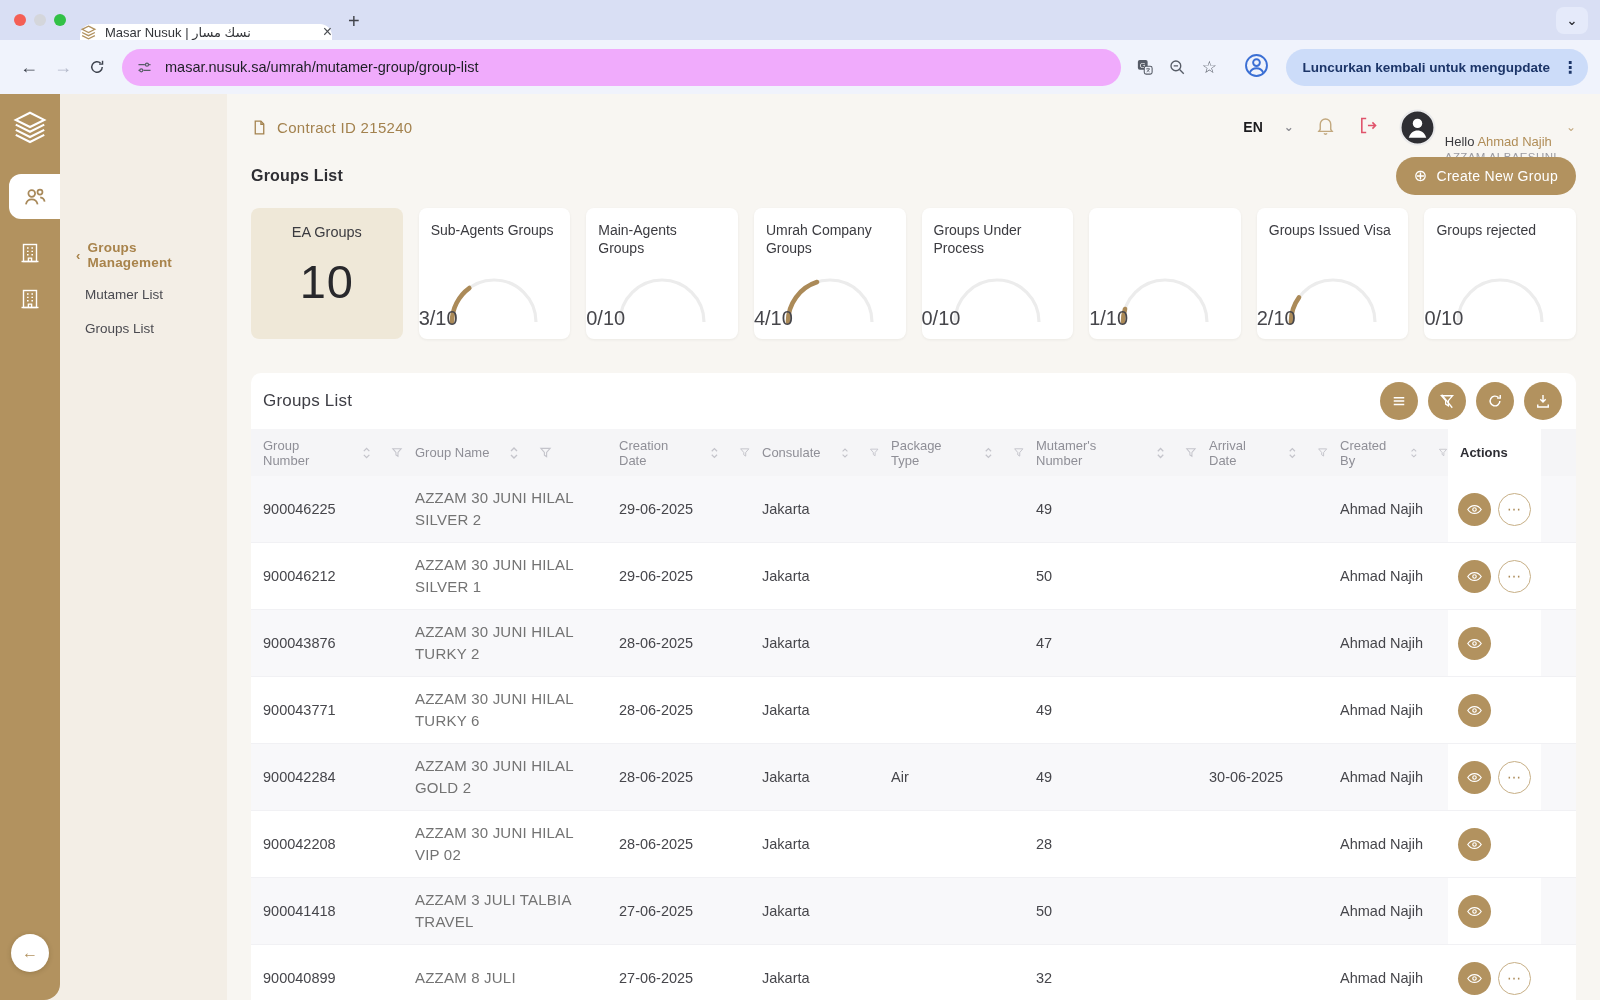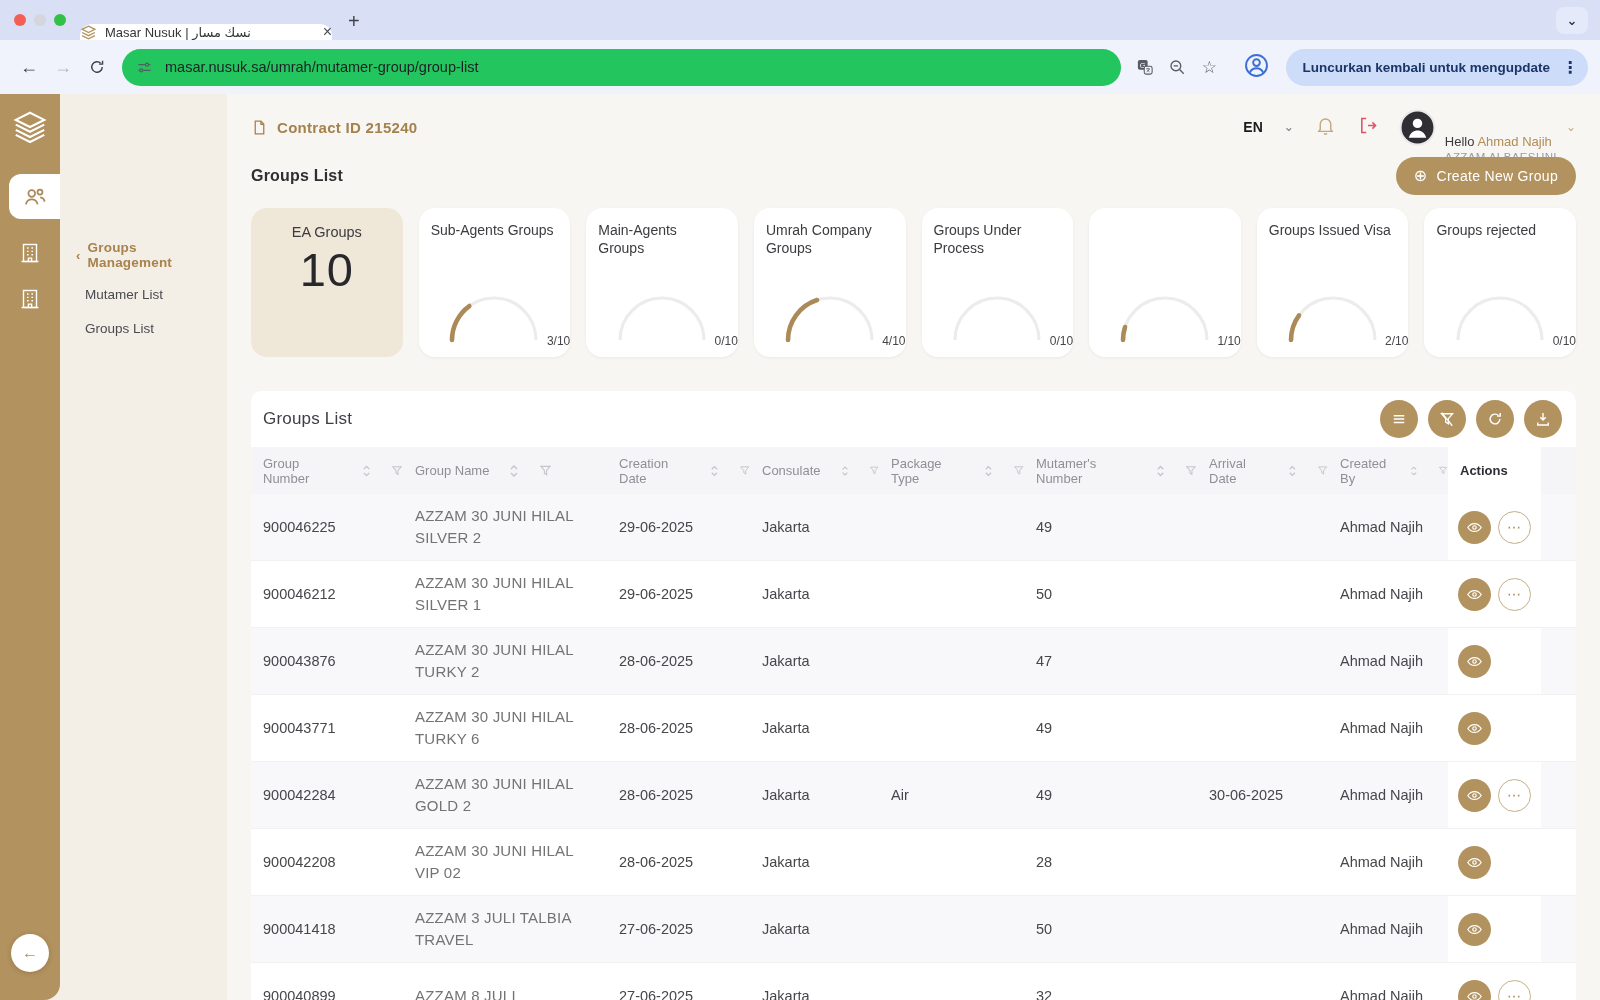--- a/index.html
+++ b/index.html
@@ -14,21 +14,21 @@
   .light.gray { background:#d4d6db; }
   .light.green { background:#32c146; }
   .tab { height:16px; width:252px; background:#fff; border-radius:12px 12px 0 0; display:flex; align-items:center; padding:0 0; gap:8px; }
   .tab-title { font-size:13px; color:#333539; flex:1; white-space:nowrap; overflow:hidden; }
   .tab-close { color:#4a4d52; font-size:16px; line-height:1; cursor:default; }
   .newtab-btn { font-size:20px; color:#41434a; margin:0 0 7px 16px; }
   .tabsearch-btn { position:absolute; right:12px; top:7px; width:32px; height:27px; background:#e5eafa; border-radius:8px; display:flex; align-items:center; justify-content:center; color:#2b2d33; font-size:13px; font-weight:bold; }
   .toolbar { height:54px; background:#f0f3fc; display:flex; align-items:center; padding:0 12px; }
   .nav-ic { width:34px; height:34px; display:flex; align-items:center; justify-content:center; font-size:18px; color:#3d424d; }
   .nav-ic.disabled { color:#b3b8c9; }
-  .urlbar { flex:1; height:37px; background:#22c55e; border-radius:19px; display:flex; align-items:center; padding:0 14px; gap:12px; margin:0 8px; }
+  .urlbar { flex:1; height:37px; background:#f0abfc; border-radius:19px; display:flex; align-items:center; padding:0 14px; gap:12px; margin:0 8px; }
   .url-text { font-size:14.5px; color:#1e2026; }
   .tb-icon { width:32px; height:32px; display:flex; align-items:center; justify-content:center; color:#565b66; font-size:17px; }
   .profile-btn { margin:0 16px 0 18px; }
   .relaunch-btn { height:37px; border-radius:19px; background:#ccdcf9; color:#1c3568; font-size:13.5px; font-weight:bold; display:flex; align-items:center; gap:12px; padding:0 10px 0 16px; }
   .kebab { font-size:16px; color:#1c3568; font-weight:bold; }
 
   
   .app { display:flex; height:906px; }
   .rail { width:60px; background:#b2925f; border-radius:0 0 16px 0; position:relative; flex:none; display:flex; flex-direction:column; align-items:center; }
   .rail-logo { margin-top:14px; }
@@ -36,48 +36,48 @@
   .rail-item { margin-top:22px; width:100%; display:flex; justify-content:center; }
   .collapse-btn { position:absolute; bottom:28px; left:50%; transform:translateX(-50%); width:38px; height:38px; border-radius:50%; background:#fff; color:#b2925f; font-size:16px; display:flex; align-items:center; justify-content:center; box-shadow:0 1px 5px rgba(60,40,10,.22); border:none; }
 
   .subsidebar { width:167px; flex:none; background:#f3eee6; padding:146px 8px 0 16px; }
   .side-section { color:#a8834b; font-weight:bold; font-size:13.5px; display:flex; align-items:center; gap:7px; margin-bottom:17px; letter-spacing:.2px; }
   .side-chevron { font-size:13px; font-weight:bold; }
   .side-item { font-size:13.5px; color:#4a4a50; margin-bottom:19px; padding-left:9px; }
 
   .main { flex:1; background:#f8f6f2; padding:0 24px; overflow:hidden; }
   .topbar { height:46px; margin-top:10px; display:flex; align-items:center; }
-  .contract { display:flex; align-items:flex-end; gap:9px; color:#a3824e; font-weight:bold; font-size:15px; letter-spacing:.3px; }
+  .contract { display:flex; align-items:flex-end; gap:9px; color:#a3824e; font-weight:normal; font-size:15px; letter-spacing:.3px; }
   .top-right { margin-left:auto; display:flex; align-items:center; gap:21px; }
   .lang { font-size:14px; font-weight:bold; color:#1b1b1e; display:flex; align-items:center; gap:21px; }
   .lang-chev, .user-chev { color:#8c8c92; font-size:12px; }
   .user-chev { color:#c3a97f; }
   .userbox { display:flex; align-items:center; gap:9px; }
   .user-lines { line-height:1.25; }
   .hello-line { font-size:13px;margin-top:44px; }
   .hello-word { color:#3a3a3e; }
   .hello-name { color:#b08d57; }
   .company-line { font-size:11.5px; color:#9b9ba1; letter-spacing:.4px; }
 
   .pagehead { display:flex; align-items:center; margin-top:6px; height:40px; }
   .page-title { font-size:16px; font-weight:bold; color:#2e2e33; letter-spacing:.2px; }
   .create-btn { margin-left:auto; height:38px; border:none; border-radius:19px; background:#b2925f; color:#fff; display:flex; align-items:center; gap:9px; padding:0 18px; font-size:14px; letter-spacing:.3px; }
   .create-plus { font-size:16px; line-height:1; }
 
   
   .stats { display:grid; grid-template-columns:repeat(8,1fr); gap:16px; margin-top:12px; }
-  .stat-card { background:#fff; border-radius:16px; height:149px; position:relative; box-shadow:0 1px 3px rgba(40,35,25,.06); }
+  .stat-card { background:#fff; border-radius:8px; height:131px; position:relative; box-shadow:0 1px 3px rgba(40,35,25,.06); }
   .stat-card.selected { background:#efe8d8; box-shadow:none; }
   .stat-label { padding:13px 12px 0; font-size:14px; color:#3b3b40; line-height:1.3; }
   .stat-card.selected .stat-label { text-align:center; font-size:14.5px; padding-top:15px; }
-  .stat-number { text-align:center; font-size:47px; color:#28282c; margin-top:0; letter-spacing:1px; }
+  .stat-number { text-align:center; font-size:47px; color:#28282c; margin-top:12px; letter-spacing:1px; }
   .gauge { position:absolute; bottom:11px; left:50%; transform:translateX(-50%); width:102px; height:56px; }
   .gauge-bg { fill:none; stroke:#ececec; stroke-width:3.2; }
   .gauge-val { fill:none; stroke:#ab8a58; stroke-width:4.6; stroke-linecap:round; }
-  .stat-frac { position:absolute; bottom:9px; width:100%; text-align:right; font-size:12px; color:#46464b; }
+  .stat-frac { position:absolute; bottom:9px; width:100%; text-align:left; font-size:20px; color:#46464b; }
 
   
   .panel { margin-top:34px; background:#fff; border-radius:10px 10px 0 0; height:660px; }
   .panel-head { height:56px; display:flex; align-items:center; padding:0 14px 0 12px; }
   .panel-title { font-size:17px; color:#3e3e45; letter-spacing:.2px; }
   .panel-actions { margin-left:auto; display:flex; gap:10px; }
   .round-btn { width:38px; height:38px; border-radius:50%; border:none; background:#b2925f; display:flex; align-items:center; justify-content:center; }
   .tgrid { display:grid; grid-template-columns:152px 204px 143px 129px 145px 173px 131px 120px 93px; }
   .thead { background:#f5f5f7; height:47px; }
   .th { display:flex; align-items:center; gap:20px; padding-left:12px; font-size:13px; color:#8f8f97; }

